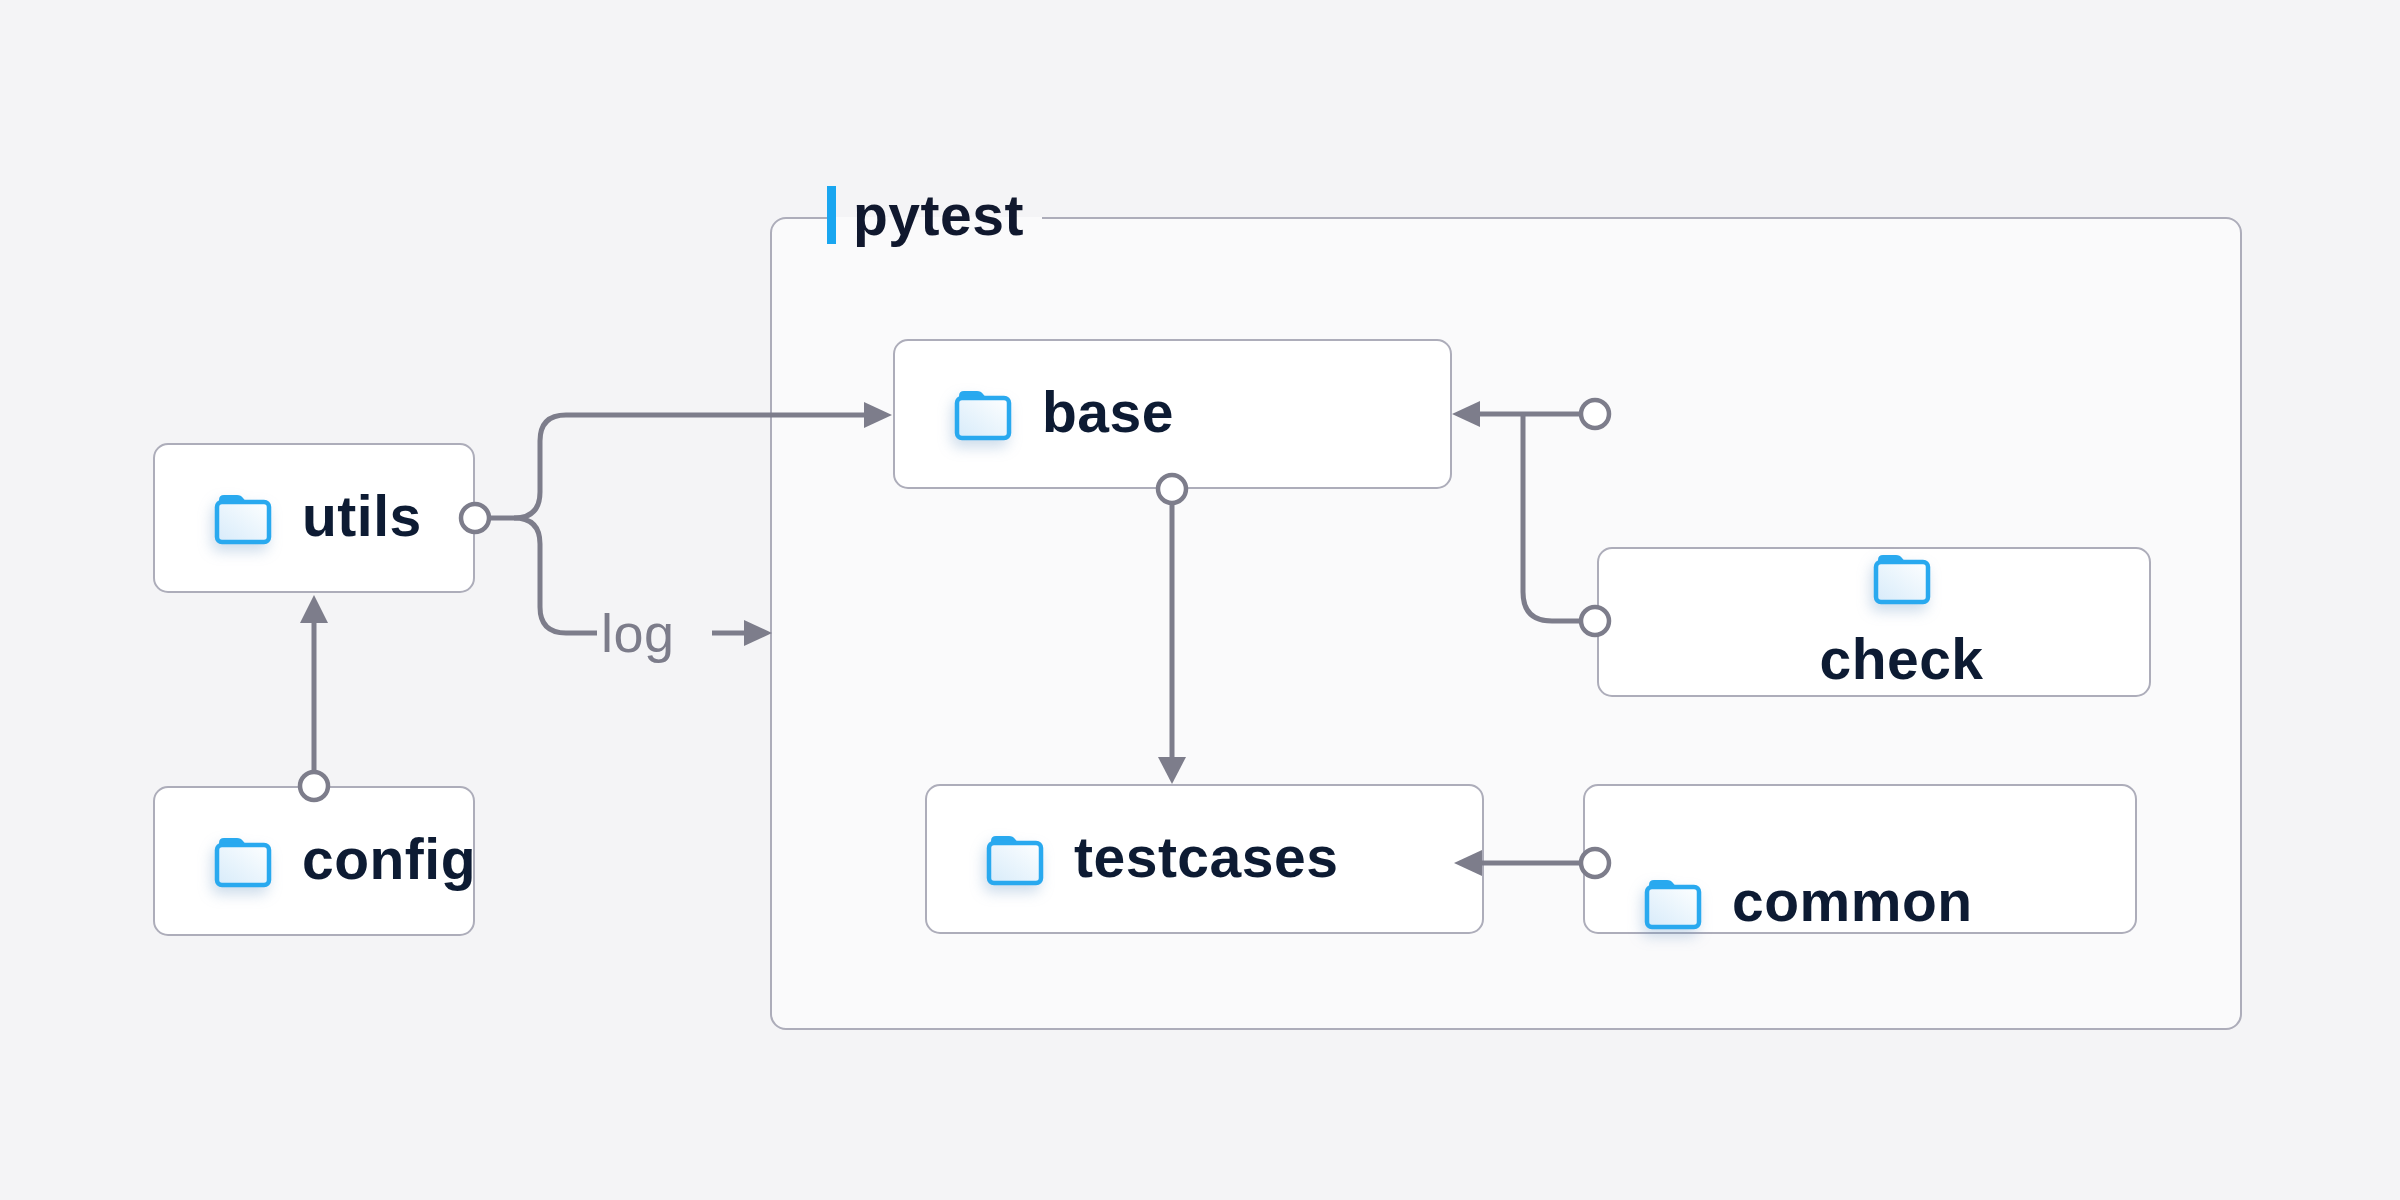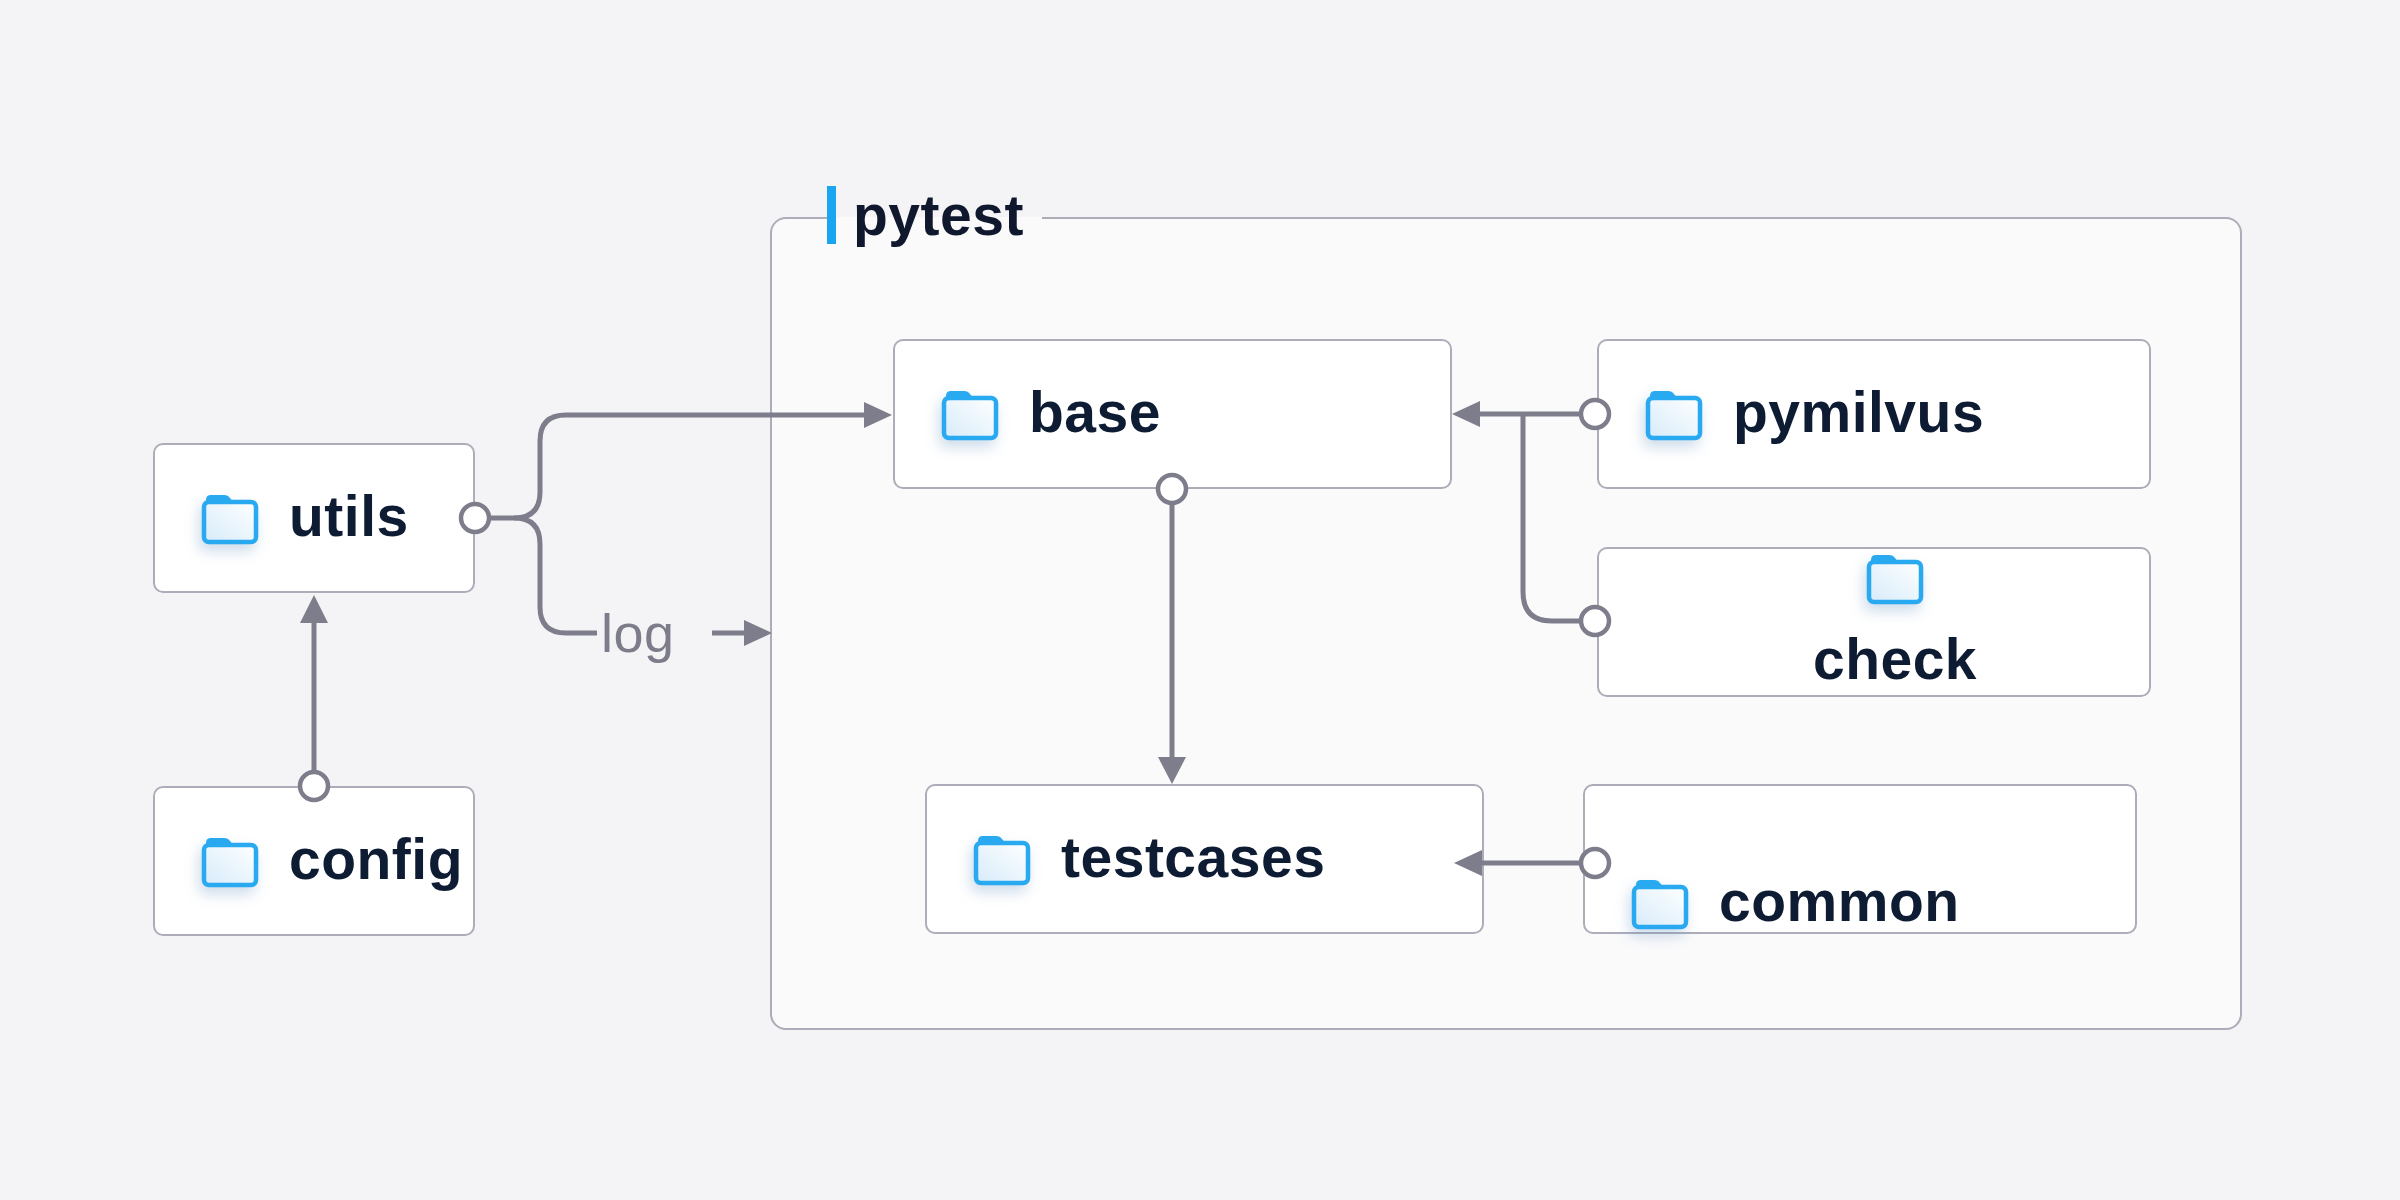--- a/index.html
+++ b/index.html
@@ -42,24 +42,24 @@
     letter-spacing:0.5px;
     line-height:60px;
     white-space:nowrap;
   }
 
   
   .node{
     position:absolute;height:150px;
     background:#FFFFFF;
     border:2px solid #ADADBA;
-    border-radius:10px;
+    border-radius:15px;
     box-sizing:border-box;
     display:flex;align-items:center;
-    padding-left:42px;gap:26px;
+    padding-left:55px;gap:26px;
     z-index:2;
   }
   .node-utils    {left:153px; top:443px; width:322px;}
   .node-config   {left:153px; top:786px; width:322px;}
   .node-base     {left:893px; top:339px; width:559px;}
   .node-pymilvus {left:1597px;top:339px; width:554px;}
   .node-check    {left:1597px;top:547px; width:554px;flex-direction:column;}
   .node-testcases{left:893px; top:784px; width:559px;margin-left:32px;}
   .node-common   {left:1583px;top:784px; width:554px;align-items:flex-end;}
   .folder{display:inline-flex;}
@@ -185,29 +185,20 @@
   <div class="node node-base">
     <span class="folder">
       <svg width="66" height="58" viewBox="0 0 66 58">
         <path d="M9 15 v-4 q0 -5 5 -5 h13 q4 0 6 3 l5 6 Z" fill="#29A9EF"></path>
         <rect x="7" y="13" width="52" height="40" rx="5" fill="url(#folderGrad)" stroke="#29A9EF" stroke-width="4.5"></rect>
       </svg>
     </span>
     <span class="node-label">base</span>
   </div>
 
-  <div class="node node-pymilvus">
-    <span class="folder">
-      <svg width="66" height="58" viewBox="0 0 66 58">
-        <path d="M9 15 v-4 q0 -5 5 -5 h13 q4 0 6 3 l5 6 Z" fill="#29A9EF"></path>
-        <rect x="7" y="13" width="52" height="40" rx="5" fill="url(#folderGrad)" stroke="#29A9EF" stroke-width="4.5"></rect>
-      </svg>
-    </span>
-    <span class="node-label">pymilvus</span>
-  </div>
 
   <div class="node node-check">
     <span class="folder">
       <svg width="66" height="58" viewBox="0 0 66 58">
         <path d="M9 15 v-4 q0 -5 5 -5 h13 q4 0 6 3 l5 6 Z" fill="#29A9EF"></path>
         <rect x="7" y="13" width="52" height="40" rx="5" fill="url(#folderGrad)" stroke="#29A9EF" stroke-width="4.5"></rect>
       </svg>
     </span>
     <span class="node-label">check</span>
   </div>

